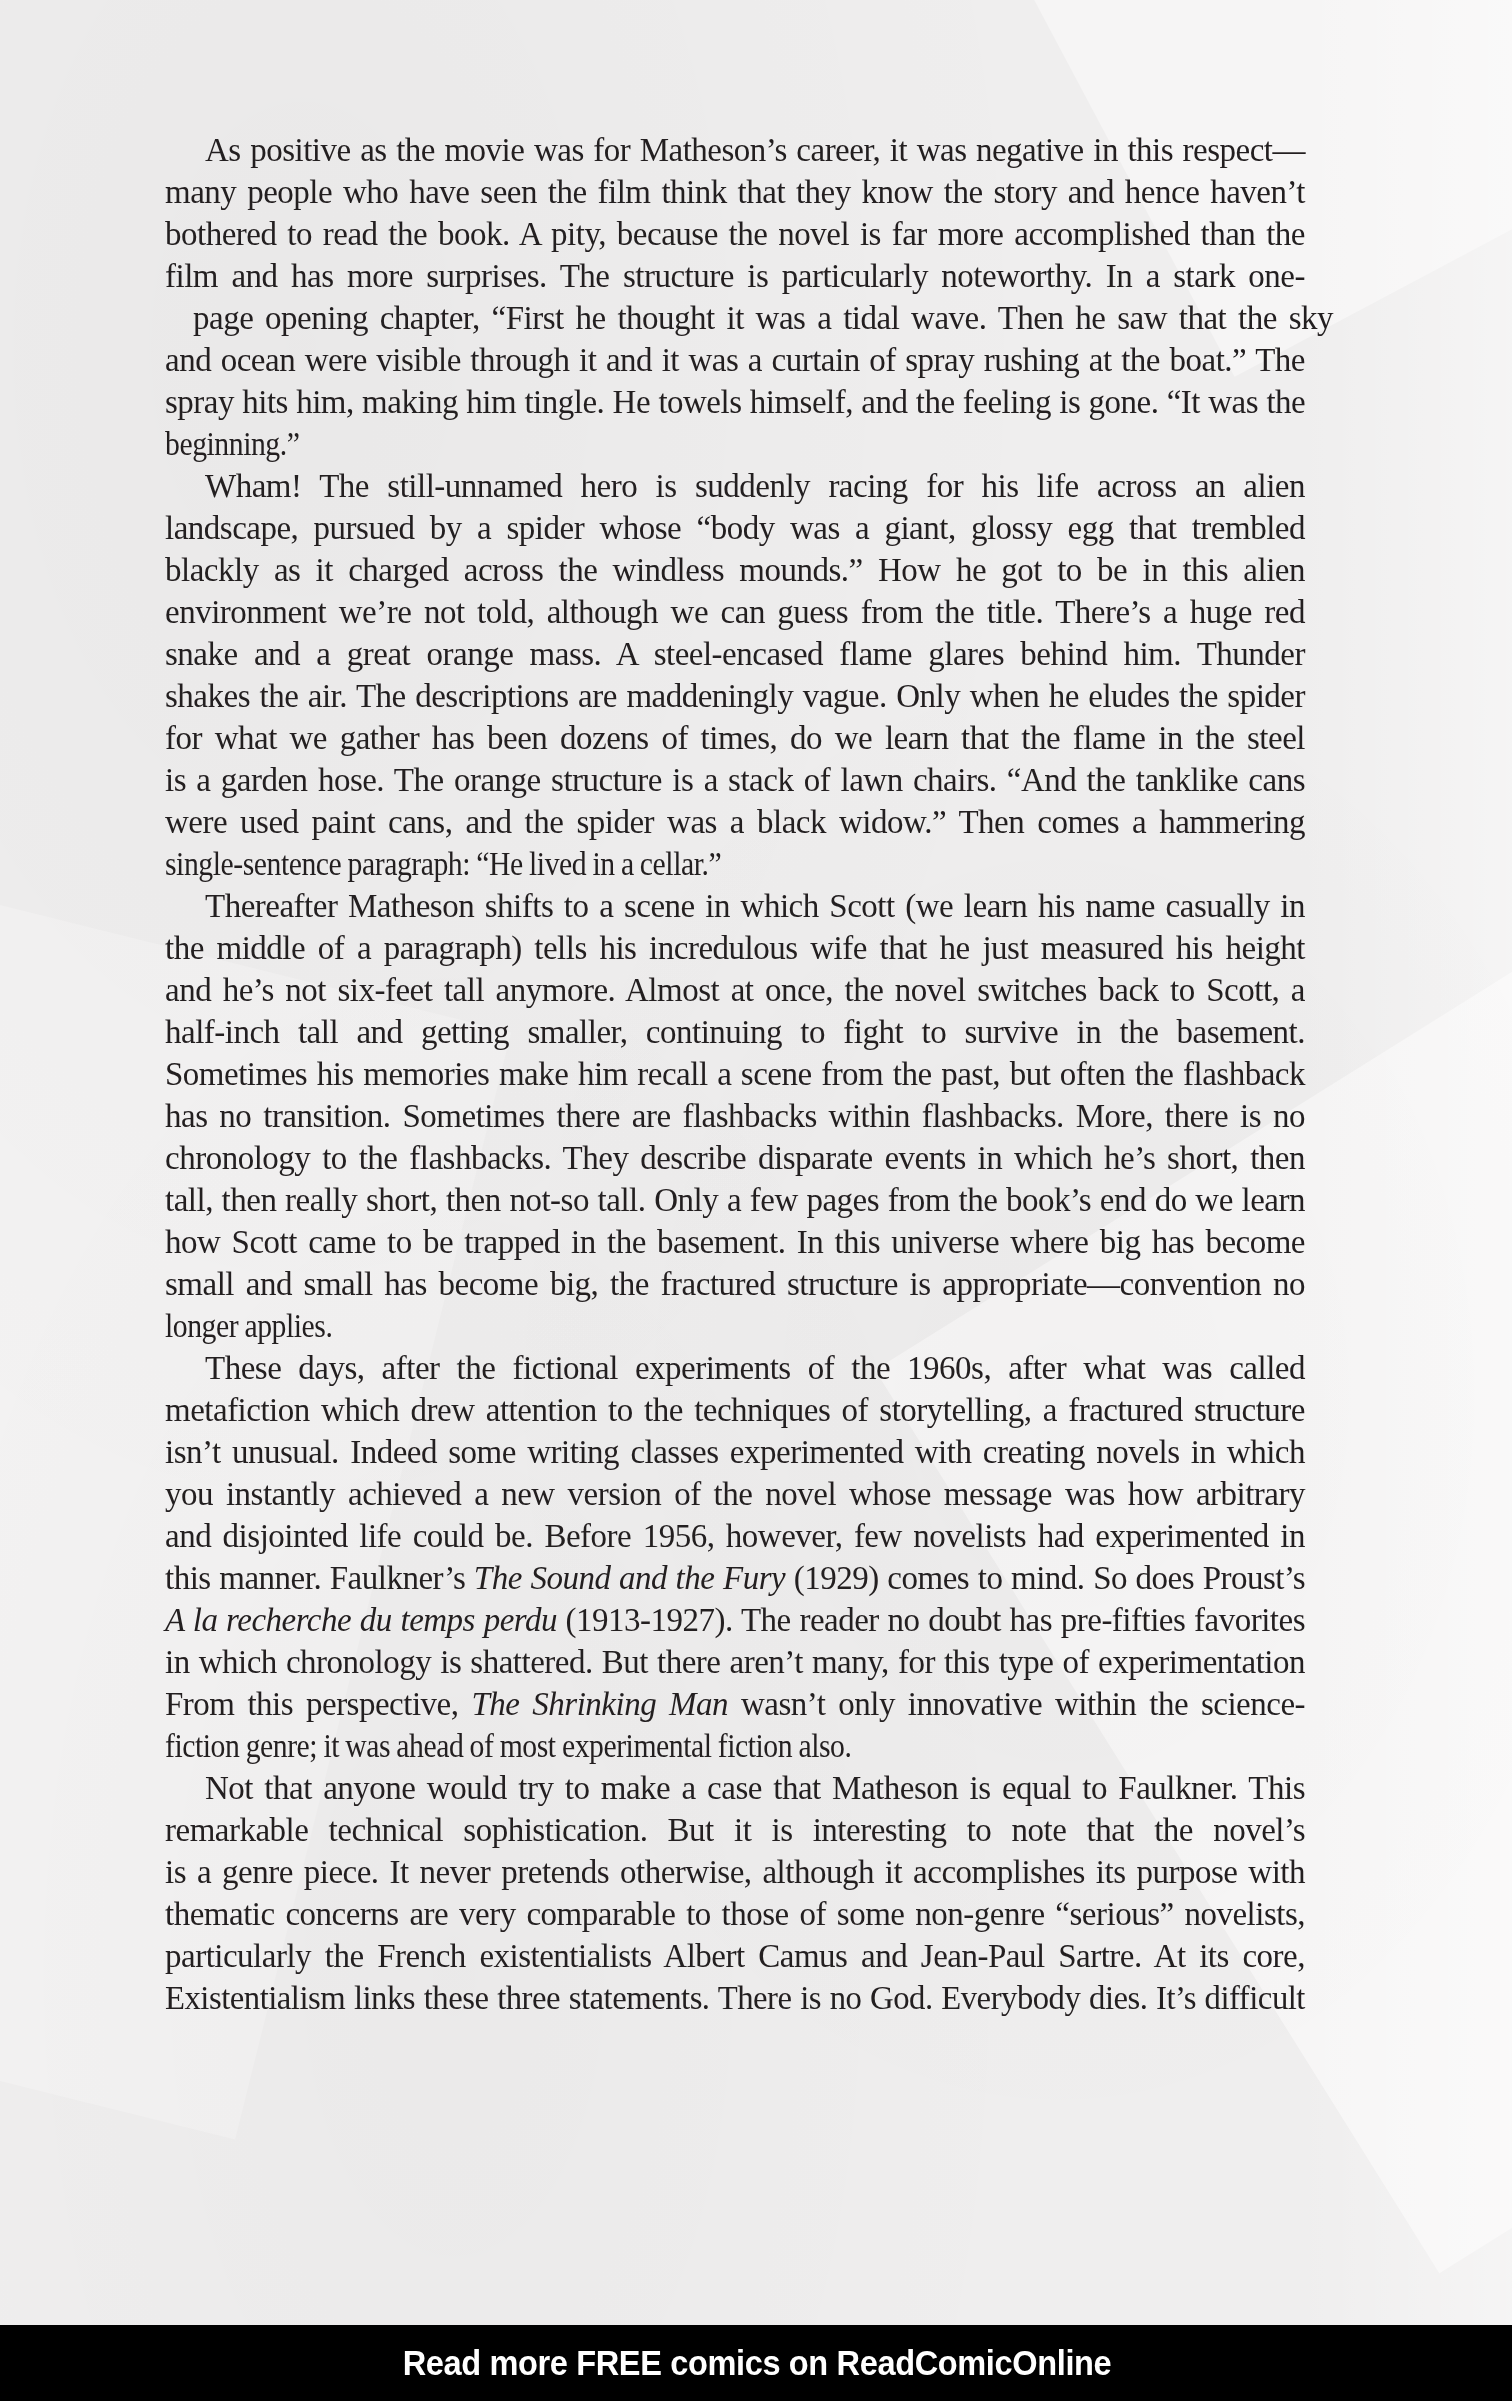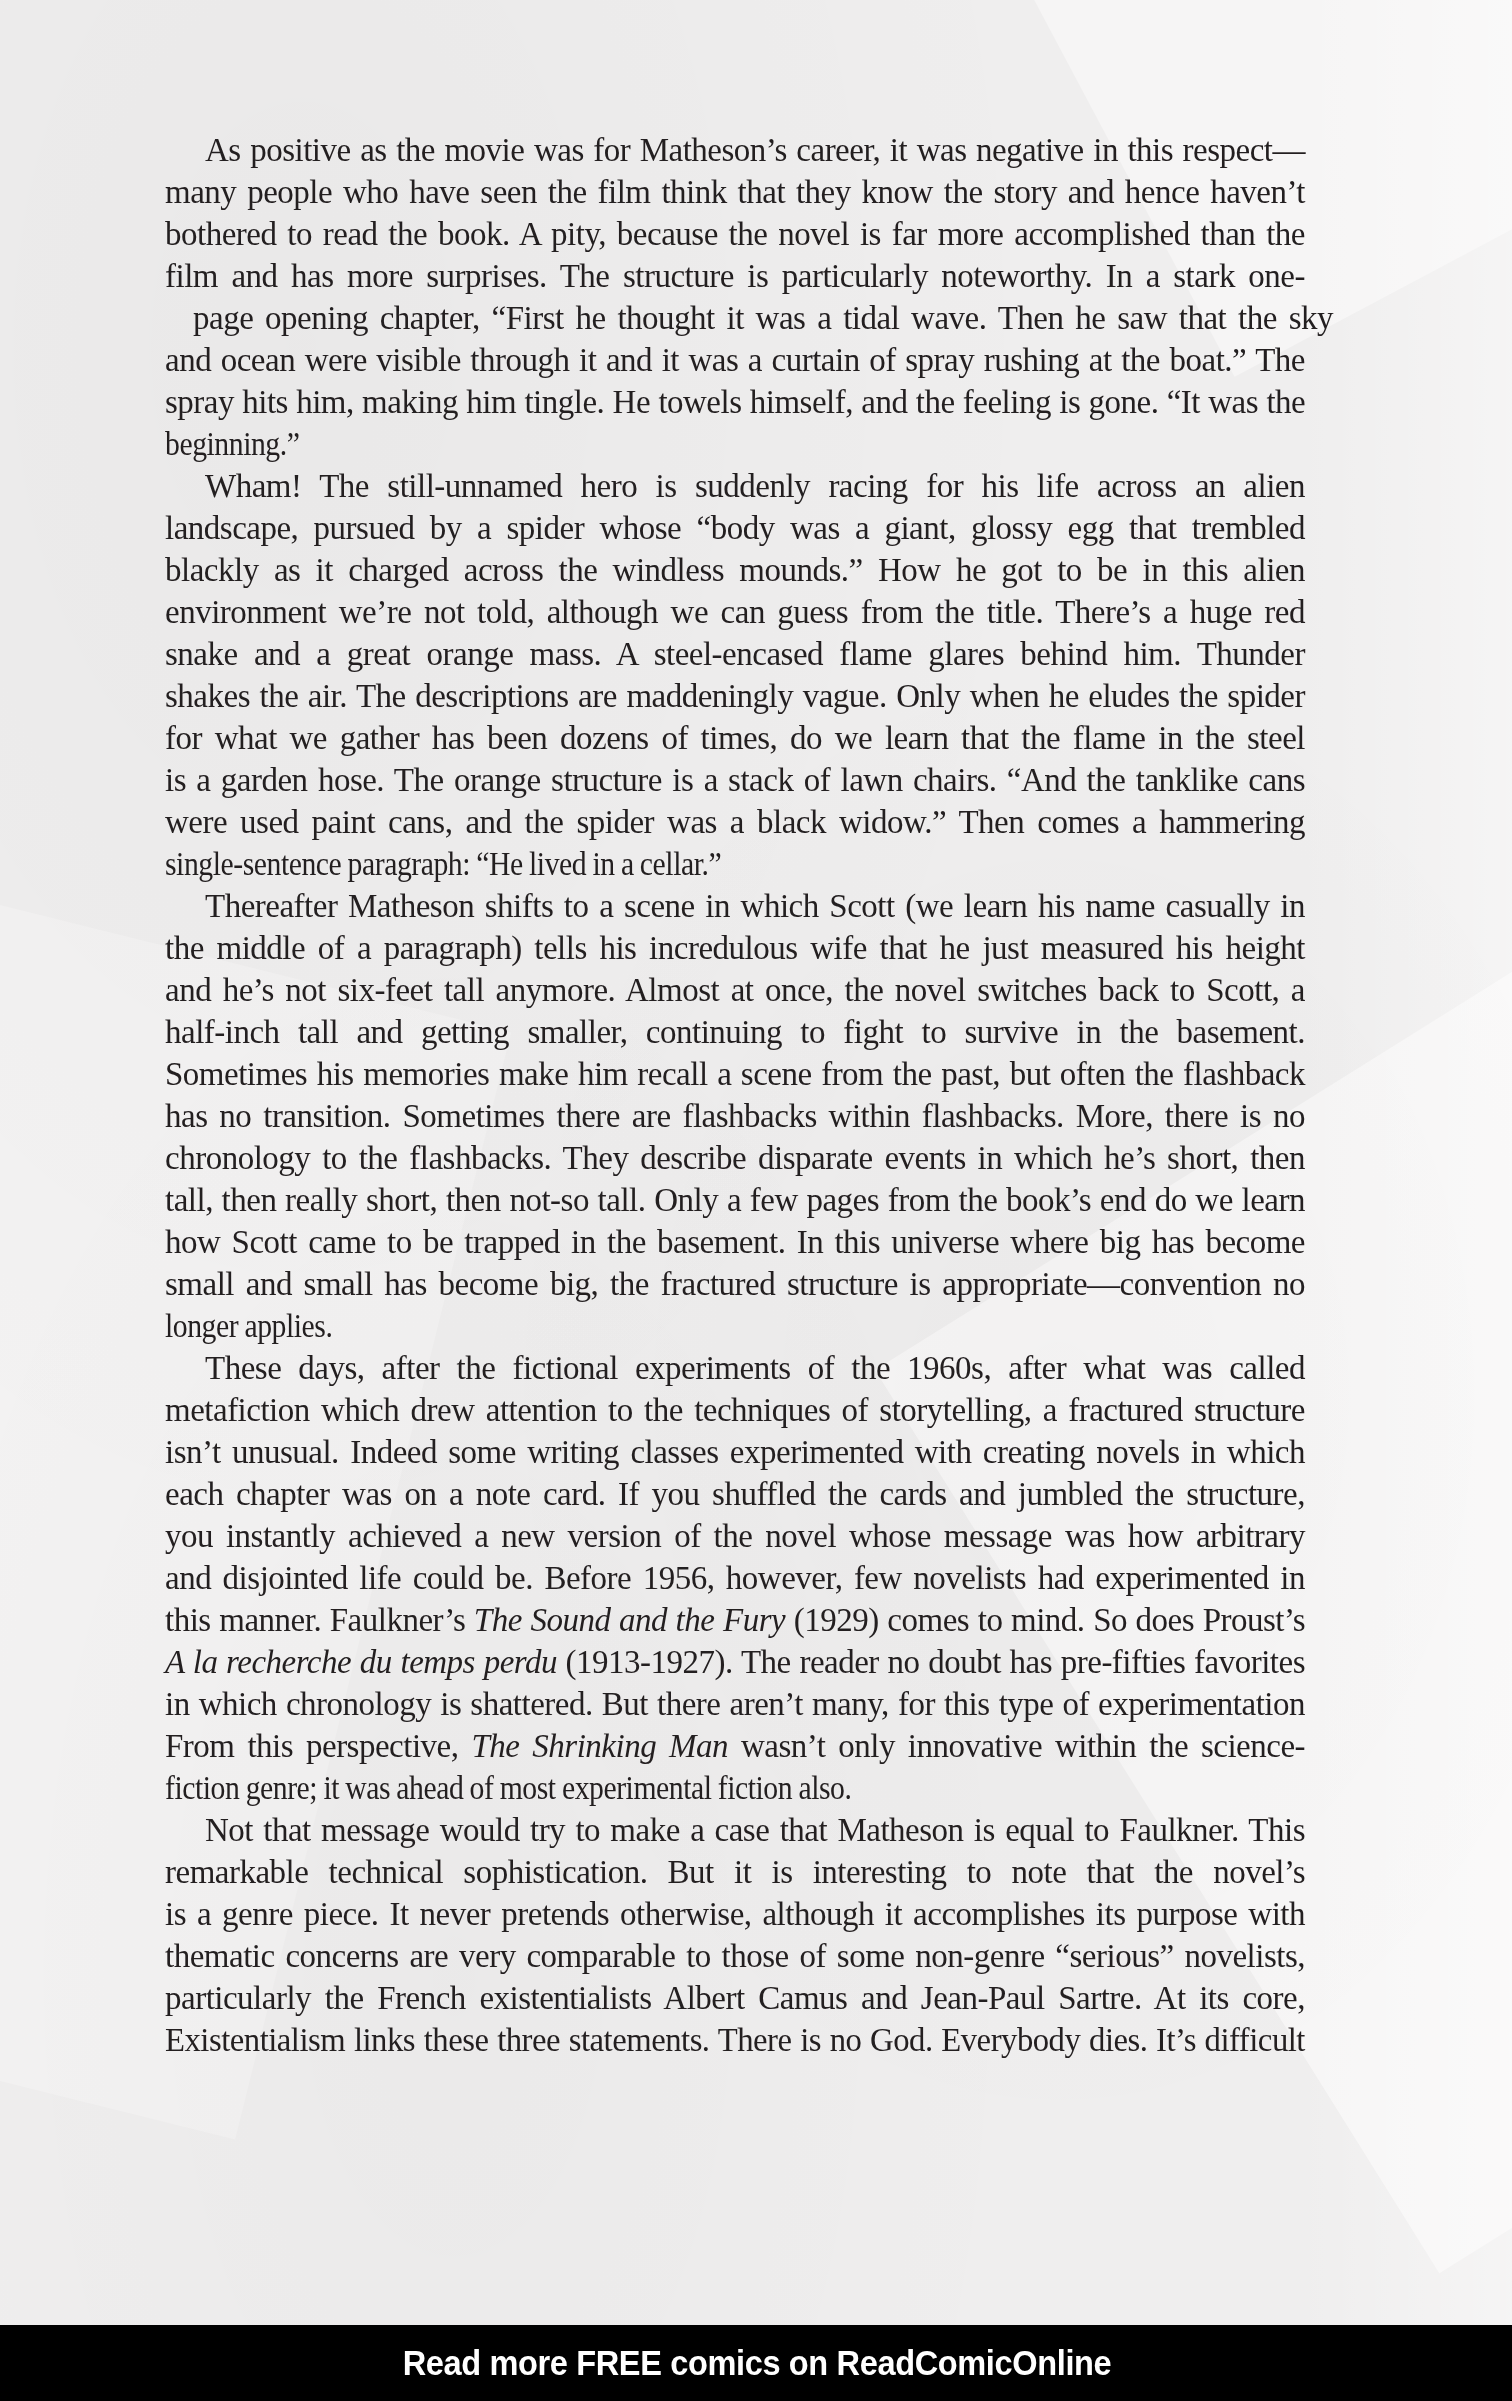--- a/index.html
+++ b/index.html
@@ -153,31 +153,30 @@
         <div class="line" style="width: 1140px; box-sizing: border-box;"><span>chronology to the flashbacks. They describe disparate events in which he’s short, then</span></div>
         <div class="line" style="width: 1140px; box-sizing: border-box;"><span>tall, then really short, then not-so tall. Only a few pages from the book’s end do we learn</span></div>
         <div class="line" style="width: 1140px; box-sizing: border-box;"><span>how Scott came to be trapped in the basement. In this universe where big has become</span></div>
         <div class="line" style="width: 1140px; box-sizing: border-box;"><span>small and small has become big, the fractured structure is appropriate—convention no</span></div>
         <div class="line last" style="transform: scaleX(0.9); width: 1266px; box-sizing: border-box;"><span>longer applies.</span></div>
       </div>
       <div>
         <div class="line indent" style="width: 1140px; box-sizing: border-box;"><span>These days, after the fictional experiments of the 1960s, after what was called</span></div>
         <div class="line" style="width: 1140px; box-sizing: border-box;"><span>metafiction which drew attention to the techniques of storytelling, a fractured structure</span></div>
         <div class="line" style="width: 1140px; box-sizing: border-box;"><span>isn’t unusual. Indeed some writing classes experimented with creating novels in which</span></div>
-        <div class="line" style="width: 1140px; box-sizing: border-box;"><span>each chapter was on a note card. If you shuffled the cards and jumbled the structure,</span></div>
         <div class="line" style="width: 1140px; box-sizing: border-box;"><span>you instantly achieved a new version of the novel whose message was how arbitrary</span></div>
         <div class="line" style="width: 1140px; box-sizing: border-box;"><span>and disjointed life could be. Before 1956, however, few novelists had experimented in</span></div>
         <div class="line" style="width: 1140px; box-sizing: border-box;"><span>this manner. Faulkner’s </span><span class="ital">The Sound and the Fury</span><span> (1929) comes to mind. So does Proust’s</span></div>
         <div class="line" style="width: 1140px; box-sizing: border-box;"><span class="ital">A la recherche du temps perdu</span><span> (1913-1927). The reader no doubt has pre-fifties favorites</span></div>
         <div class="line" style="width: 1140px; box-sizing: border-box;"><span>in which chronology is shattered. But there aren’t many, for this type of experimentation</span></div>
         <div class="line" style="width: 1140px; box-sizing: border-box;"><span>From this perspective, </span><span class="ital">The Shrinking Man</span><span> wasn’t only innovative within the science-</span></div>
         <div class="line last" style="transform: scaleX(0.9); width: 1266px; box-sizing: border-box;"><span>fiction genre; it was ahead of most experimental fiction also.</span></div>
       </div>
       <div>
-        <div class="line indent" style="width: 1140px; box-sizing: border-box;"><span>Not that message would try to make a case that Matheson is equal to Faulkner. This</span></div>
+        <div class="line indent" style="width: 1140px; box-sizing: border-box;"><span>Not that anyone would try to make a case that Matheson is equal to Faulkner. This</span></div>
         <div class="line" style="width: 1140px; box-sizing: border-box;"><span>remarkable technical sophistication. But it is interesting to note that the novel’s</span></div>
         <div class="line" style="width: 1140px; box-sizing: border-box;"><span>is a genre piece. It never pretends otherwise, although it accomplishes its purpose with</span></div>
         <div class="line" style="width: 1140px; box-sizing: border-box;"><span>thematic concerns are very comparable to those of some non-genre “serious” novelists,</span></div>
         <div class="line" style="width: 1140px; box-sizing: border-box;"><span>particularly the French existentialists Albert Camus and Jean-Paul Sartre. At its core,</span></div>
         <div class="line" style="transform: scaleX(0.991253); width: 1150px; box-sizing: border-box;"><span>Existentialism links these three statements. There is no God. Everybody dies. It’s difficult</span></div>
       </div>
     </div>
 </div>
 
 <div class="banner">

